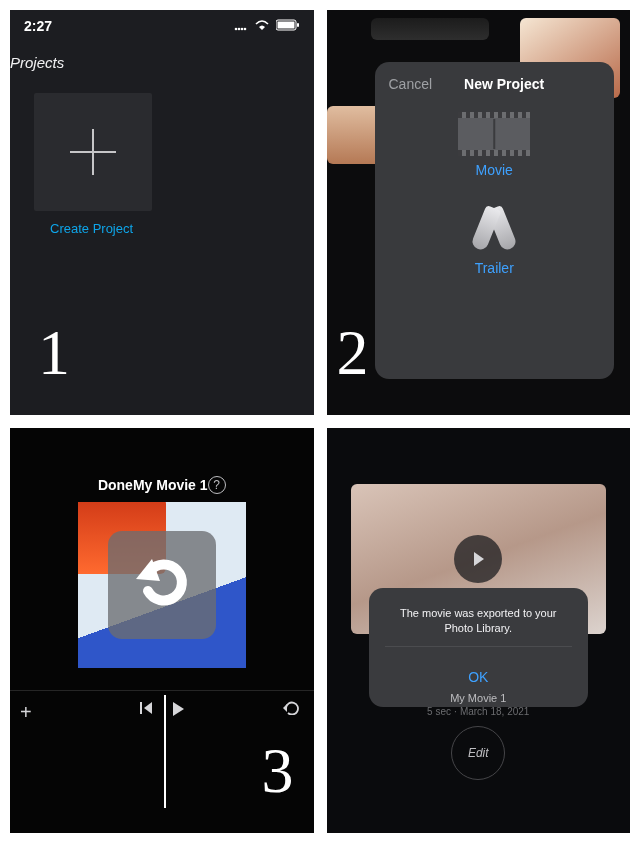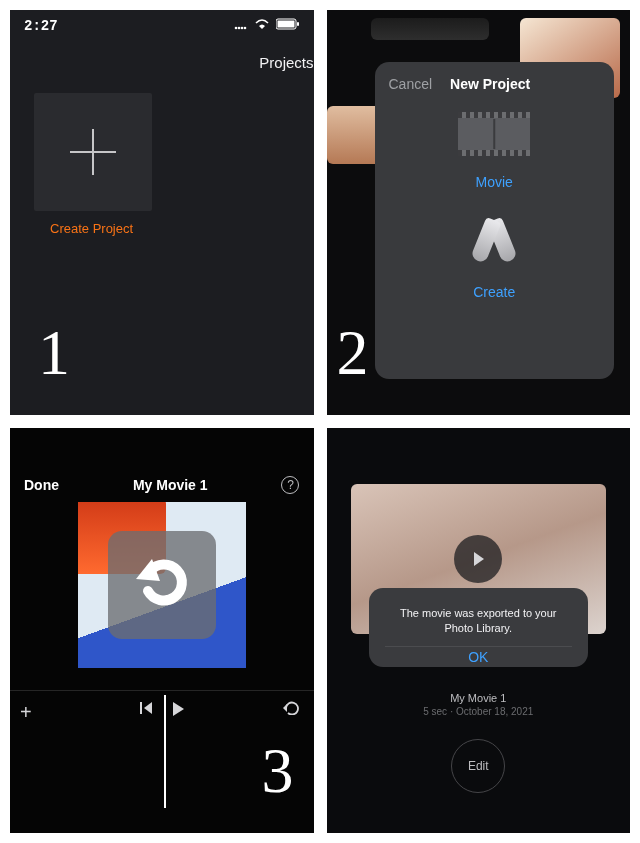--- a/index.html
+++ b/index.html
@@ -36,41 +36,41 @@
   }
   .panel1 .num { left: 28px; bottom: 30px; }
   .panel2 .num { left: 10px; bottom: 30px; }
   .panel3 .num { right: 20px; bottom: 30px; }
 
   
   .panel1 { background: #1c1d21; }
   .status-bar {
     display:flex; justify-content:space-between; align-items:center;
     padding: 8px 14px 0 14px;
-    font-size: 14px; font-weight: 600; color:#fff;font-family:Liberation Mono, monospace;
+    font-size: 14px; font-weight: 600; color:#fff;
   }
   .status-right { display:flex; gap:6px; align-items:center;}
   .p1-title {
-    text-align:right; color:#f2f2f4; font-size:15px; margin-top:20px;
+    text-align:left; color:#f2f2f4; font-size:15px; margin-top:20px;font-style:italic;
   }
   .create-tile {
     width: 118px; height: 118px;
     background: #2a2b2f;
     margin: 22px 0 0 24px;
     display:flex; align-items:center; justify-content:center;
     border-radius: 2px;
   }
   .plus-line-v, .plus-line-h {
     position:absolute; background:#c6c6c8;
   }
   .plus-wrap { position:relative; width:46px; height:46px;}
   .plus-line-v { width:1.6px; height:46px; left:22px; top:0;}
   .plus-line-h { height:1.6px; width:46px; top:22px; left:0;}
   .create-label {
-    color:#f97316; font-size:13px; margin-left:40px; margin-top:10px;
+    color:#0ea5e9; font-size:13px; margin-left:40px; margin-top:10px;
   }
 
   
   .panel2 { background:#0c0c0d; }
   .p2-blur {
     position:absolute; inset:0;
   }
   .p2-thumb {
     position:absolute; background:linear-gradient(135deg,#d3b9a1,#caa486);
     border-radius:6px; filter: blur(0.4px);
@@ -84,25 +84,25 @@
     padding: 0 0 18px 0;
     color:#ddd;
     display:flex; flex-direction:column;
   }
   .sheet-head {
     display:flex; align-items:center;
     padding:14px 14px 8px 14px;
     font-size:14px;
   }
   .sheet-cancel { color:#9ea0a4; font-size:14px; }
-  .sheet-title { flex:1; text-align:left; color:#fff; font-weight:600; margin-left:18px;}
+  .sheet-title { flex:1; text-align:left; color:#fff; font-weight:600; margin-left:32px;}
   .opt {
     text-align:center; padding: 6px 18px 14px 18px;
   }
-  .opt-title { color:#3ea1ff; font-size:14px; margin-top:18px;}
+  .opt-title { color:#3ea1ff; font-size:14px; margin-top:6px;}
   .opt-desc { color:#8d8e92; font-size:11px; line-height:1.35; margin-top:4px; padding:0 8px;}
   .film-icon {
     width:72px; height:44px; background:#5b5c60; margin:6px auto 2px auto;
     border-top:6px solid #3b3b3e; border-bottom:6px solid #3b3b3e;
     position:relative;
   }
   .film-icon::before, .film-icon::after {
     content:""; position:absolute; left:0; right:0;
     height:6px; top:-6px;
     background: repeating-linear-gradient(90deg,#3b3b3e 0 4px,#6c6d70 4px 8px);
@@ -113,21 +113,21 @@
   .spot-cone {
     position:absolute; width:16px; height:44px; background:linear-gradient(#e9e9ec,#a6a6aa);
     left:50%; top:2px; transform-origin:top center; border-radius:4px 4px 8px 8px;
   }
   .spot-cone.c1 { transform: translateX(-50%) rotate(-22deg);}
   .spot-cone.c2 { transform: translateX(-50%) rotate(22deg);}
 
   
   .panel3 { background:#050505;}
   .p3-top {
-    display:flex; align-items:center; justify-content:space-between;
+    display:flex; align-items:center; justify-content:center;
     padding: 48px 14px 0 14px; font-size:14px; font-weight:600; color:#fff;
   }
   .p3-title { font-size:14px;}
   .p3-help {
     width:18px;height:18px;border:1.4px solid #bdbdc0;border-radius:50%;
     display:inline-flex;align-items:center;justify-content:center;
     font-size:12px;color:#bdbdc0;font-weight:500;
   }
   .p3-preview {
     width:168px; height:166px; margin: 8px auto 0 auto; position:relative;
@@ -163,33 +163,33 @@
     width:48px;height:48px;border-radius:50%;background:rgba(30,30,32,0.75);
     display:flex;align-items:center;justify-content:center;
   }
   .p4-dialog {
     position:absolute; left:42px; right:42px; top:160px;
     background:#3a3b3e; border-radius:14px; padding:18px 16px 0 16px;
     text-align:center;
   }
   .p4-msg { color:#f2f2f4; font-size:11px; font-weight:400; line-height:1.35;}
   .p4-ok {
-    color:#3ea1ff; font-size:14px; padding:2px 0; margin-top:10px;
+    color:#3ea1ff; font-size:14px; padding:22px 0; margin-top:10px;
     border-top:1px solid #4b4c4f;
   }
   .p4-info {
     position:absolute; top:264px; left:0; right:0; text-align:center;
     color:#6b6c6f; font-size:10px;
   }
   .p4-info .mname { color:#bdbdc0; font-size:11px; margin-bottom:2px; font-weight:500;}
   .p4-edit {
-    position:absolute; top:311px; left:50%; transform:translateX(-50%);
+    position:absolute; top:298px; left:50%; transform:translateX(-50%);
     width:54px; height:54px; border:1.4px solid #454548; border-radius:50%;
     display:flex; align-items:center; justify-content:center;
-    color:#bdbdc0; font-size:12px;
+    color:#bdbdc0; font-size:12px;font-style:italic;
   }
 </style>
 </head>
 <body>
 
 <div class="grid">
 
   <div class="panel panel1">
     <div class="status-bar">
       <span>2:27</span>
@@ -243,21 +243,21 @@
         <div class="film-icon">
             <div class="film-mid"></div>
           </div>
         <div class="opt-title">Movie</div>
       </div>
       <div class="opt">
         <div class="spot-icon">
           <div class="spot-cone c1"></div>
             <div class="spot-cone c2"></div>
         </div>
-        <div class="opt-title">Create</div>
+        <div class="opt-title">Trailer</div>
       </div>
     </div>
     <div class="num">2</div>
   </div>
 
   <div class="panel panel3">
     <div class="p3-top">
       <span>Done</span>
       <span class="p3-title">My Movie 1</span>
       <span class="p3-help">?</span>
@@ -304,20 +304,20 @@
             <path d="M5 2 L15 9 L5 16 Z" fill="#d6d6d9"></path>
           </svg>
       </div>
     </div>
     <div class="p4-dialog">
       <div class="p4-msg">The movie was exported to your Photo Library.</div>
       <div class="p4-ok">OK</div>
     </div>
     <div class="p4-info">
       <div class="mname">My Movie 1</div>
-      <div>5 sec · October 18, 2021</div>
+      <div>5 sec · March 18, 2021</div>
     </div>
     <div class="p4-edit">
       <span>Edit</span>
     </div>
   </div>
 
 </div>
 
 </body></html>

